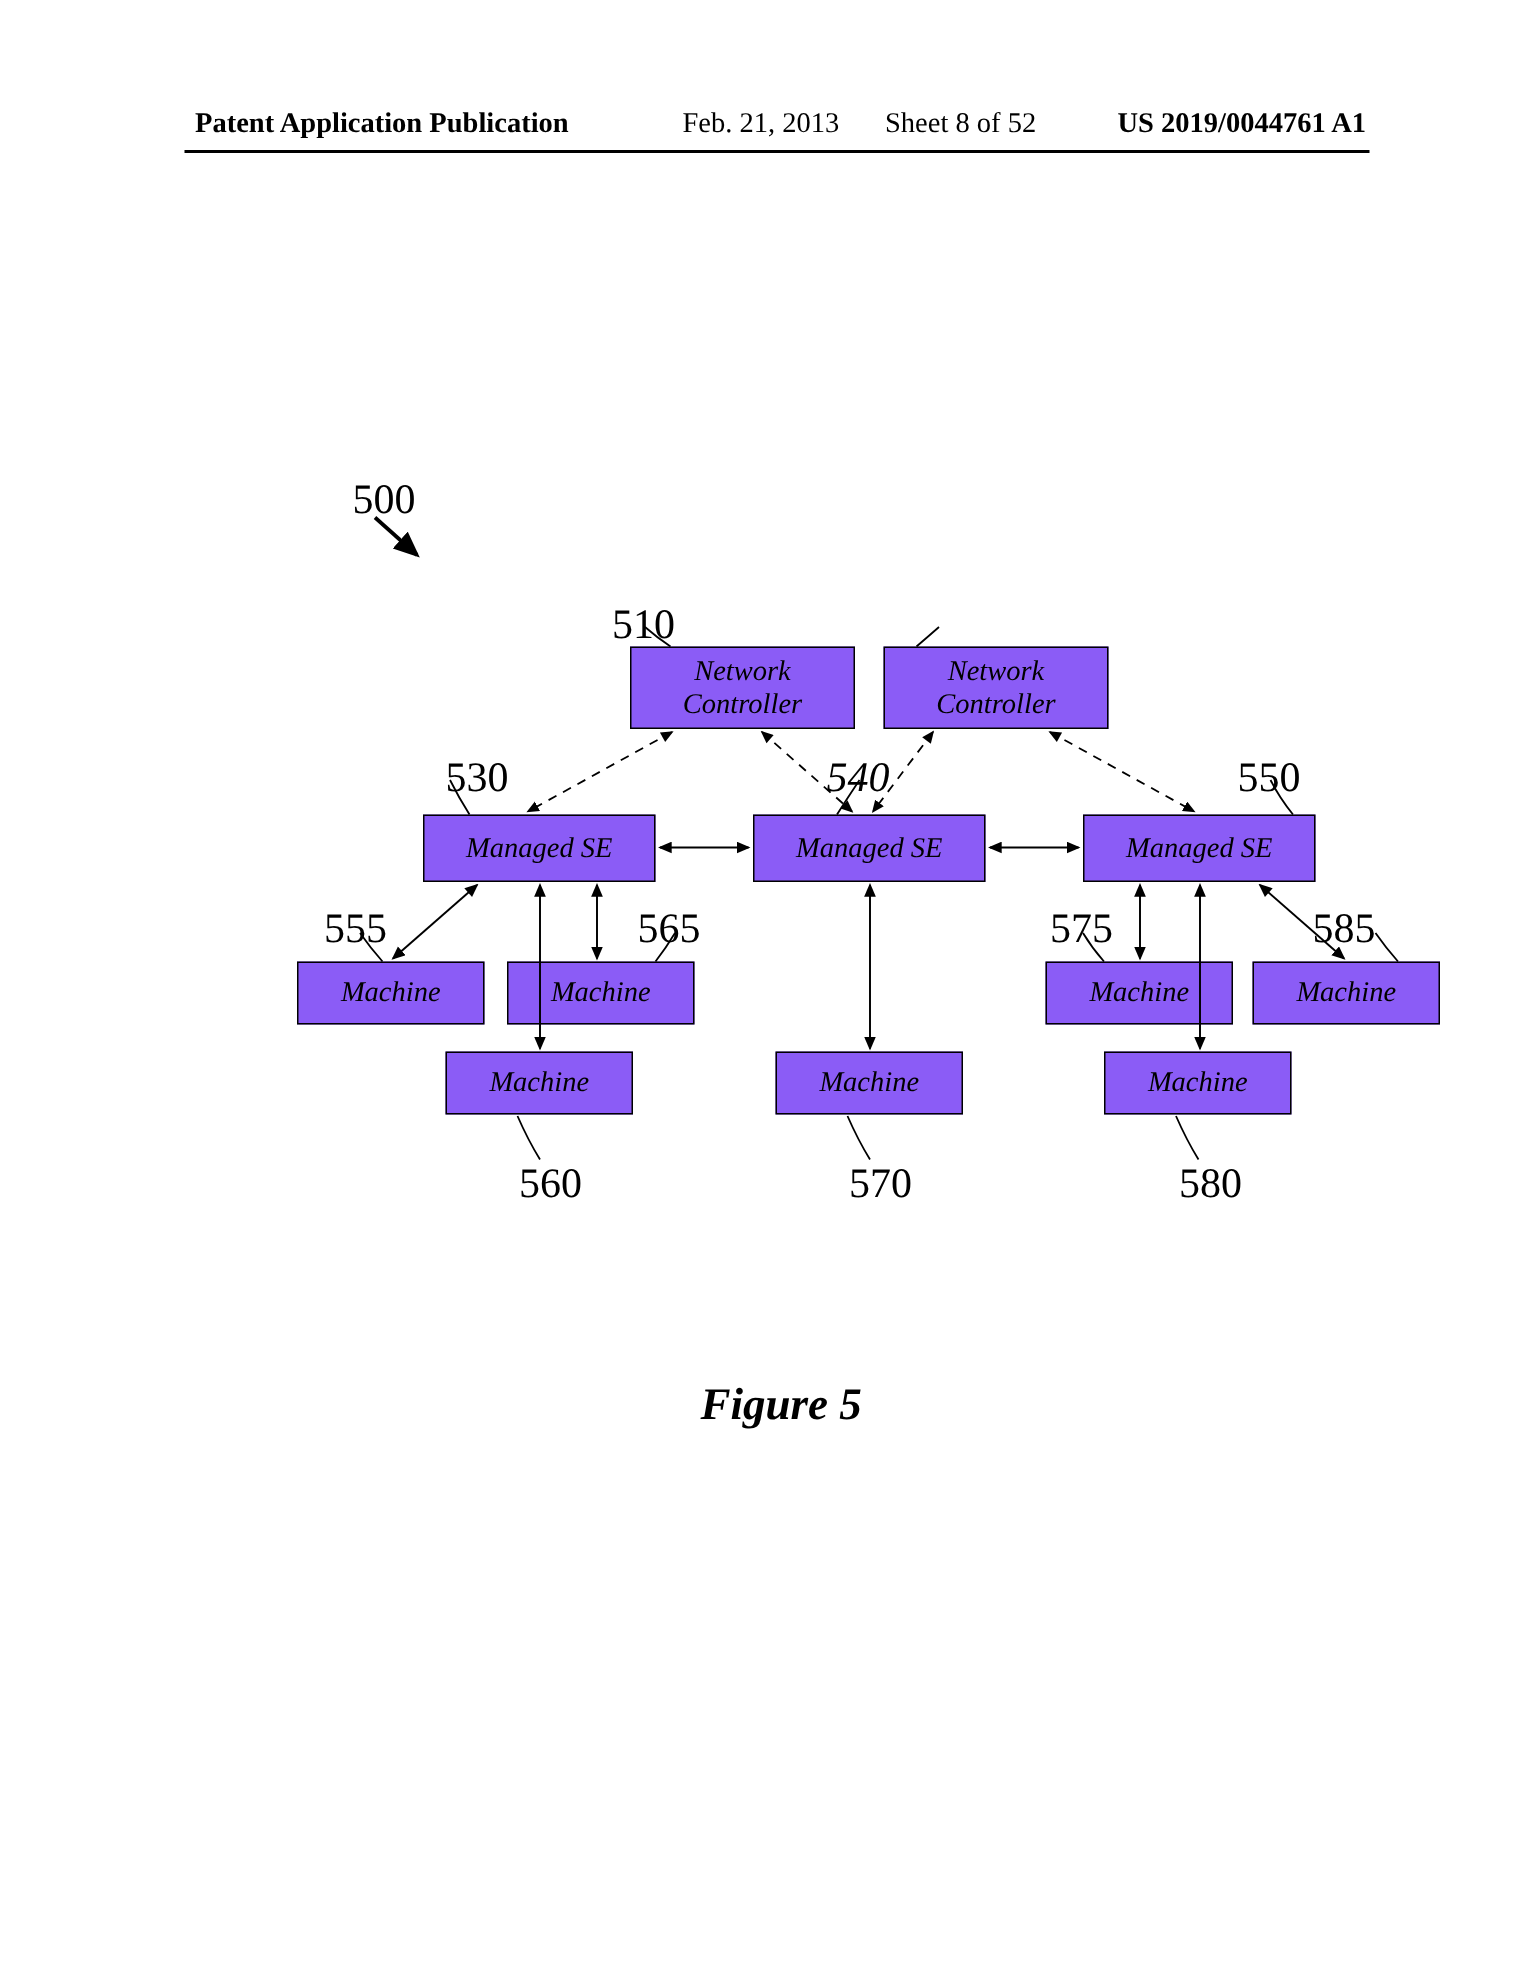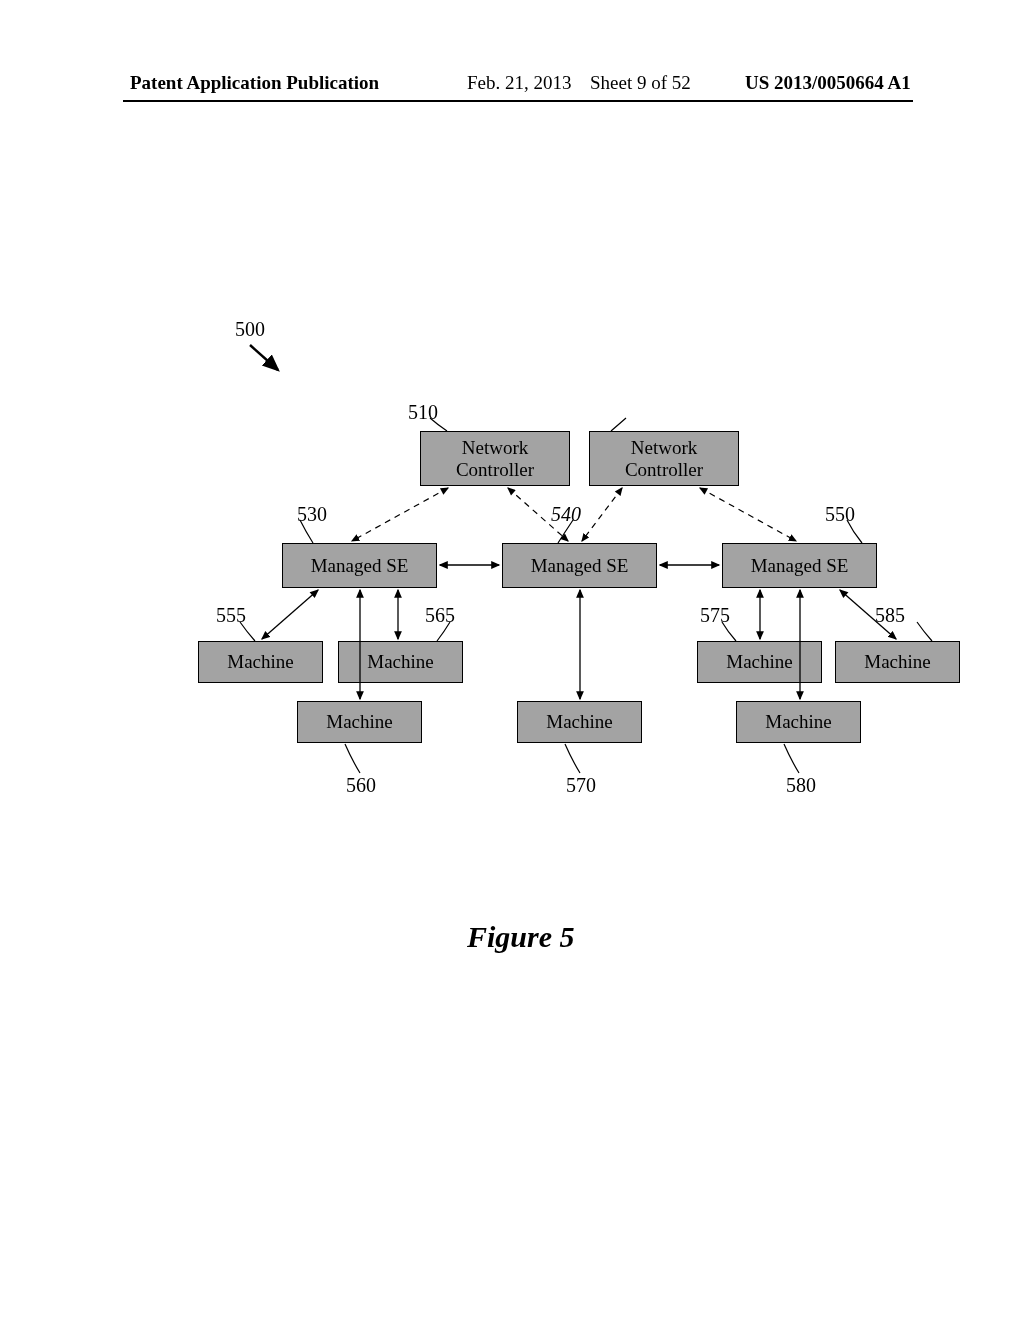--- a/index.html
+++ b/index.html
@@ -23,21 +23,21 @@
     width: 1024px;
     font-size: 19px;
   }
   .header .pub {
     position: absolute;
     left: 130px;
     font-weight: bold;
   }
   .header .date {
     position: absolute;
-    left: 467px;
+    left: 455px;
     text-align: center;
   }
   .header .sheet {
     position: absolute;
     left: 590px;
   }
   .header .docnum {
     position: absolute;
     left: 745px;
     font-weight: bold;
@@ -47,33 +47,34 @@
     top: 100px;
     left: 123px;
     width: 790px;
     height: 0;
     border-top: 2px solid #000;
   }
 
   .node {
     position: absolute;
     border: 1.5px solid #000;
-    background: #a3a3a3;
+    background: #8b5cf6;
     display: flex;
     align-items: center;
     justify-content: center;
     text-align: center;
     font-size: 19px;
     line-height: 1.15;
     box-sizing: border-box;
+    font-style: italic;
   }
 
   .ref {
     position: absolute;
-    font-size: 20px;
+    font-size: 28px;
     text-align: center;
   }
 
   .fig-caption {
     position: absolute;
     font-family: "Times New Roman", serif;
     font-style: italic;
     font-weight: bold;
     font-size: 30px;
   }
@@ -88,22 +89,22 @@
   }
 </style>
 </head>
 <body>
 
 <div class="page">
 
   <div class="header">
     <span class="pub">Patent Application Publication</span>
     <span class="date">Feb. 21, 2013</span>
-    <span class="sheet">Sheet 9 of 52</span>
-    <span class="docnum">US 2013/0050664 A1</span>
+    <span class="sheet">Sheet 8 of 52</span>
+    <span class="docnum">US 2019/0044761 A1</span>
   </div>
   <div class="header-rule"></div>
 
   <div class="ref" style="left:235px; top:318px;">500</div>
 
   <div class="ref" style="left:408px; top:401px;">510</div>
   <div class="ref" style="left:604px; top:401px;margin-top:28px;">520</div>
 
   <div class="node" style="left:420px; top:431px; width:150px; height:55px; white-space:pre;">Network
 Controller</div>

